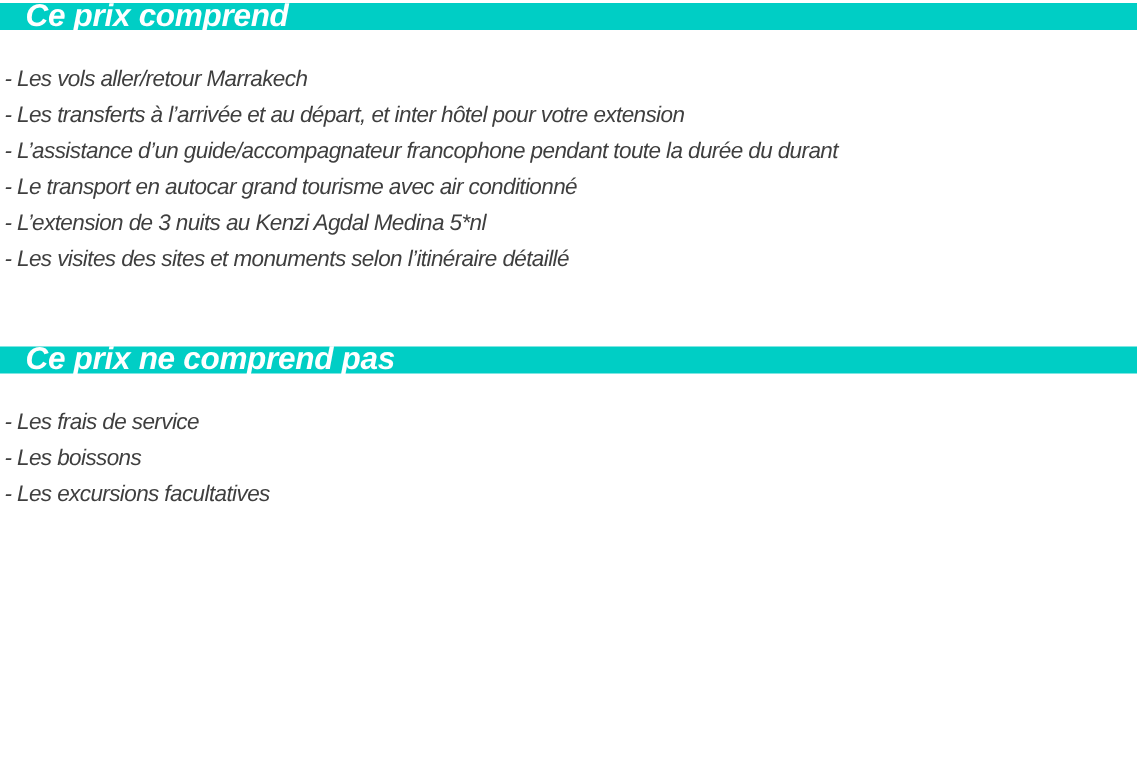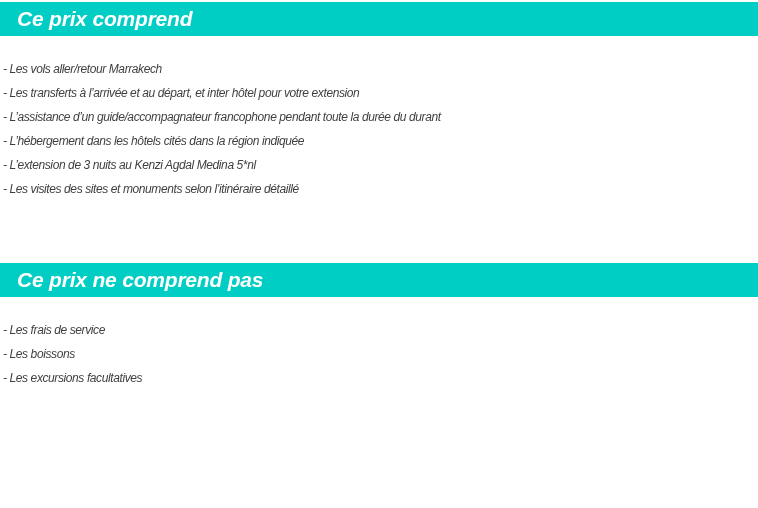--- a/index.html
+++ b/index.html
@@ -5,64 +5,64 @@
   * { margin: 0; padding: 0; box-sizing: border-box; }
   html, body {
     width: 758px;
     background: #ffffff;
     font-family: "Liberation Sans", sans-serif;
   }
   body { height: 508px; overflow: hidden; }
   .page { padding-top: 2px; }
   .section-header {
     width: 758px;
-    height: 34px;
+    height: 18px;
     background: var(--accent, #00cec5);
     display: flex;
     align-items: center;
     padding-left: 17px;
   }
   .section-title {
     color: #ffffff;
     font-size: 21px;
     font-weight: bold;
     font-style: italic;
     letter-spacing: -0.2px;
     white-space: nowrap;
   }
   .item-list {
     list-style: none;
     margin-top: 21px;
     padding-left: 3px;
     overflow: hidden;
   }
   .item {
-    font-size: 12px;
+    font-size: 15px;
     font-style: italic;
     line-height: 24px;
     letter-spacing: -0.4px;
     color: var(--text, #3f3f3f);
     white-space: nowrap;
   }
-  .section + .section { margin-top: 62px; }
+  .section + .section { margin-top: 46px; }
 </style>
 </head>
 <body>
 
 <div class="page">
 
   <section class="section">
     <div class="section-header">
       <span class="section-title">Ce prix comprend</span>
     </div>
     <ul class="item-list">
         <li class="item">- Les vols aller/retour Marrakech</li>
         <li class="item">- Les transferts à l’arrivée et au départ, et inter hôtel pour votre extension</li>
         <li class="item">- L’assistance d’un guide/accompagnateur francophone pendant toute la durée du durant</li>
-        <li class="item">- L’hébergement dans les hôtels cités dans la région indiquée</li>
+        <li class="item">- Le transport en autocar grand tourisme avec air conditionné</li>
         <li class="item">- L’extension de 3 nuits au Kenzi Agdal Medina 5*nl</li>
         <li class="item">- Les visites des sites et monuments selon l’itinéraire détaillé</li>
       </ul>
   </section>
 
   <section class="section">
     <div class="section-header">
       <span class="section-title">Ce prix ne comprend pas</span>
     </div>
     <ul class="item-list">

